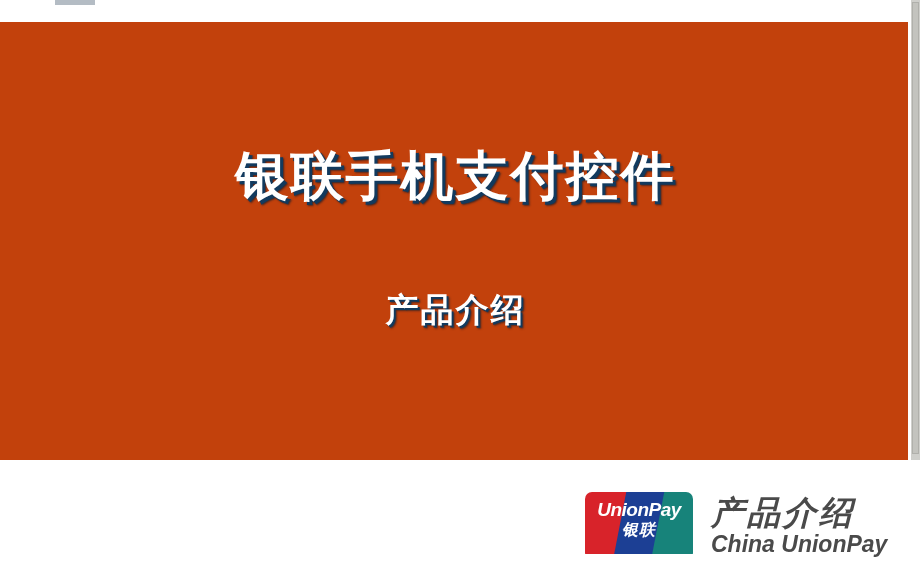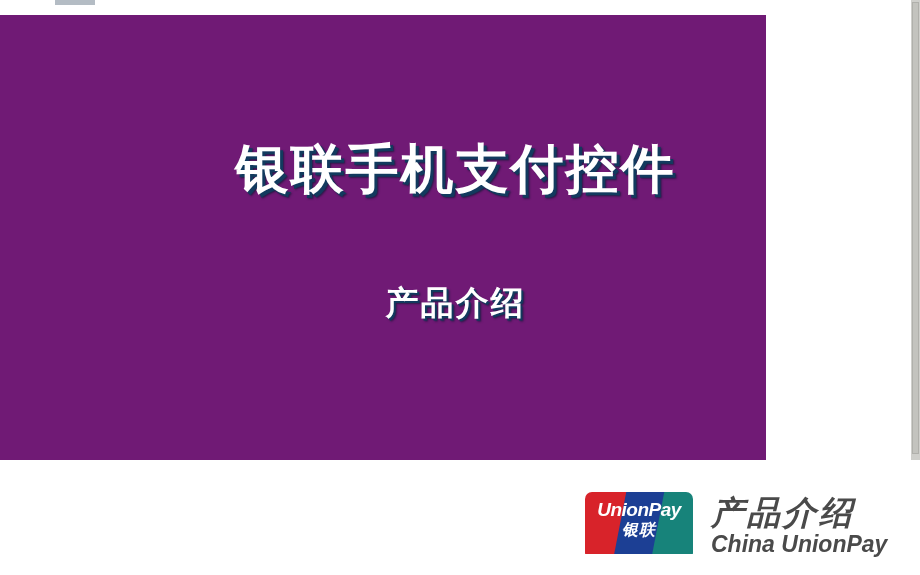--- a/index.html
+++ b/index.html
@@ -54,24 +54,24 @@
     height: 452px;
     background: #c3c3be;
     border: 1px solid #b0b0ab;
     box-sizing: border-box;
   }
 
   
   .slide-panel {
     position: absolute;
     left: 0;
-    top: 15px;
-    width: 766px;
+    top: 22px;
+    width: 908px;
     height: 455px;
-    background: #701a75;
+    background: #c2410c;
   }
 
   .slide-title {
     position: absolute;
     left: 0;
     top: 125px;
     width: 911px;
     text-align: center;
     font-size: 53px;
     font-weight: bold;

